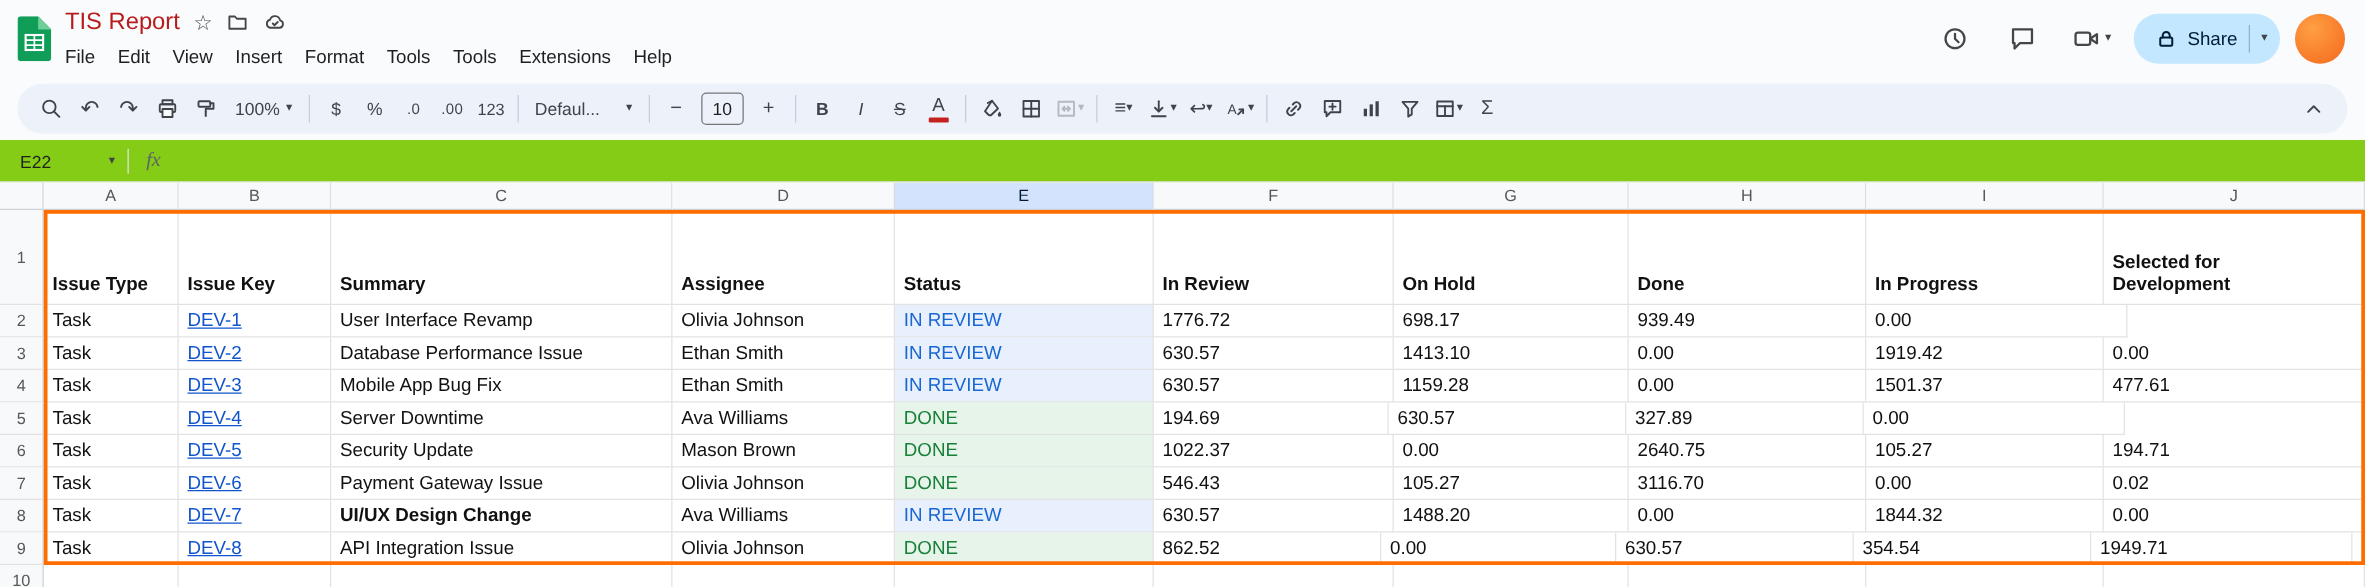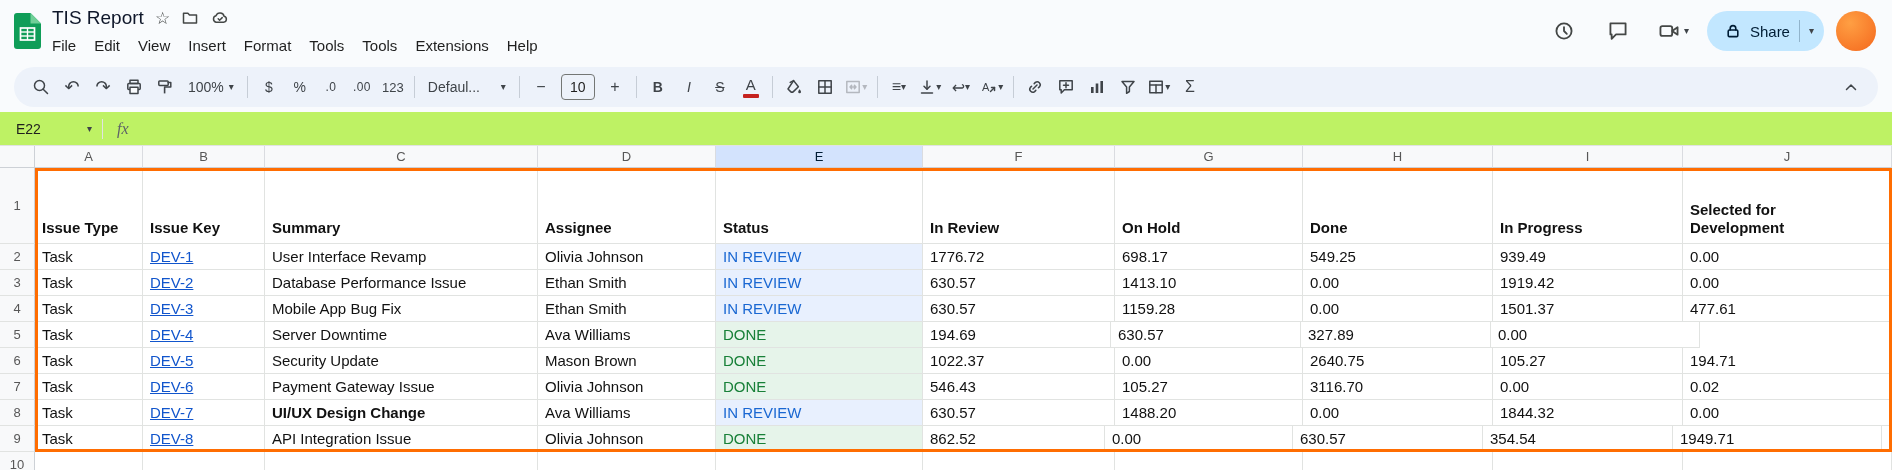--- a/index.html
+++ b/index.html
@@ -5,21 +5,21 @@
   *{box-sizing:border-box;margin:0;padding:0}
   html,body{background:#fff}
   body{font-family:"Liberation Sans",sans-serif;color:#1f1f1f}
   .app{position:relative;width:1892px;height:470px;overflow:hidden;background:#fff}
 
   
   .topbar{height:62px;background:#f9fbfd;display:flex;align-items:center;padding-left:14px}
   .logo{width:27px;height:36px;margin-right:11px;flex:none;cursor:pointer}
   .title-wrap{display:flex;flex-direction:column;justify-content:center}
   .title-row{display:flex;align-items:center;gap:11px;height:30px}
-  .doc-title{font-size:19px;color:#0f172a;cursor:text}
+  .doc-title{font-size:19px;color:#b91c1c;cursor:text}
   .t-glyph{font-size:17px;color:#444746;cursor:pointer;line-height:1}
   .t-svg{display:flex;align-items:center;cursor:pointer}
   .t-svg svg,.icon-btn svg{stroke:#444746;fill:none;stroke-width:1.5;stroke-linecap:round;stroke-linejoin:round}
   .menubar{display:flex;align-items:center;height:26px;margin-left:-9px}
   .menu-item{font-size:15px;line-height:24px;padding:0 9px;border-radius:6px;cursor:pointer;white-space:nowrap}
   .top-right{margin-left:auto;display:flex;align-items:center;gap:12px;padding-right:16px}
   .icon-btn{width:42px;height:42px;border-radius:50%;display:flex;align-items:center;justify-content:center;cursor:pointer}
   .icon-btn.meet{width:auto;padding:0 6px;gap:3px}
   .share{height:40px;background:#c2e7ff;border-radius:20px;display:flex;align-items:center;padding:0 10px 0 18px;gap:9px;color:#001d35;cursor:pointer}
   .share svg{stroke:#001d35;fill:none;stroke-width:1.6;stroke-linecap:round}
@@ -47,21 +47,21 @@
   .strike{text-decoration:line-through}
   .tcolor{display:flex;flex-direction:column;align-items:center;line-height:1}
   .tcolor .A{font-size:15px;font-weight:500}
   .tcolor .bar{width:16px;height:4px;background:#c5221f;margin-top:2px;border-radius:1px}
   .dim{color:#b4b8bf}
   .tb.dis{color:#b4b8bf}
   .tb.dis svg{stroke:#b4b8bf}
   .collapse{margin-left:auto}
 
   
-  .fbar{height:34px;background:#bef264;display:flex;align-items:center;border-bottom:1px solid #e1e3e1}
+  .fbar{height:34px;background:#84cc16;display:flex;align-items:center;border-bottom:1px solid #e1e3e1}
   .namebox{width:102px;display:flex;align-items:center;justify-content:space-between;padding:0 10px 0 16px;font-size:14px;cursor:pointer}
   .fdiv{width:1px;height:20px;background:#e1e3e1;margin-right:14px}
   .fx{font-family:"Liberation Serif",serif;font-style:italic;font-size:16px;color:#5f6368}
   .formula-input{flex:1;height:100%;cursor:text}
 
   
   .grid{position:relative;height:324px;overflow:hidden;background:#fff}
   .col-row{display:flex;height:22px}
   .corner{width:35px;flex:none;background:#f8f9fa;border-right:1px solid #cdd1d6;border-bottom:1px solid #cdd1d6;cursor:pointer}
   .col-h{height:22px;flex:none;display:flex;align-items:center;justify-content:center;font-size:13px;color:#575757;background:#f8f9fa;border-right:1px solid #dadce0;border-bottom:1px solid #cdd1d6;cursor:pointer}
@@ -350,21 +350,20 @@
           <div class="row-num">2</div>
           <div class="g-cell" style="width: 108px;">Task</div>
           <div class="g-cell" style="width: 122px;">
             <span class="lnk">DEV-1</span>
           </div>
           <div class="g-cell" style="width: 273px;">User Interface Revamp</div>
           <div class="g-cell" style="width: 178px;">Olivia Johnson</div>
           <div class="g-cell st-review" style="width: 207px;">IN REVIEW</div>
           <div class="g-cell" style="width: 192px;">1776.72</div>
           <div class="g-cell" style="width: 188px;">698.17</div>
-          <div class="g-cell" style="width: 190px;">549.25</div>
           <div class="g-cell" style="width: 190px;">939.49</div>
           <div class="g-cell" style="width: 209px;">0.00</div>
         </div>
         <div class="g-row">
           <div class="row-num">3</div>
           <div class="g-cell" style="width: 108px;">Task</div>
           <div class="g-cell" style="width: 122px;">
             <span class="lnk">DEV-2</span>
           </div>
           <div class="g-cell" style="width: 273px;">Database Performance Issue</div>

